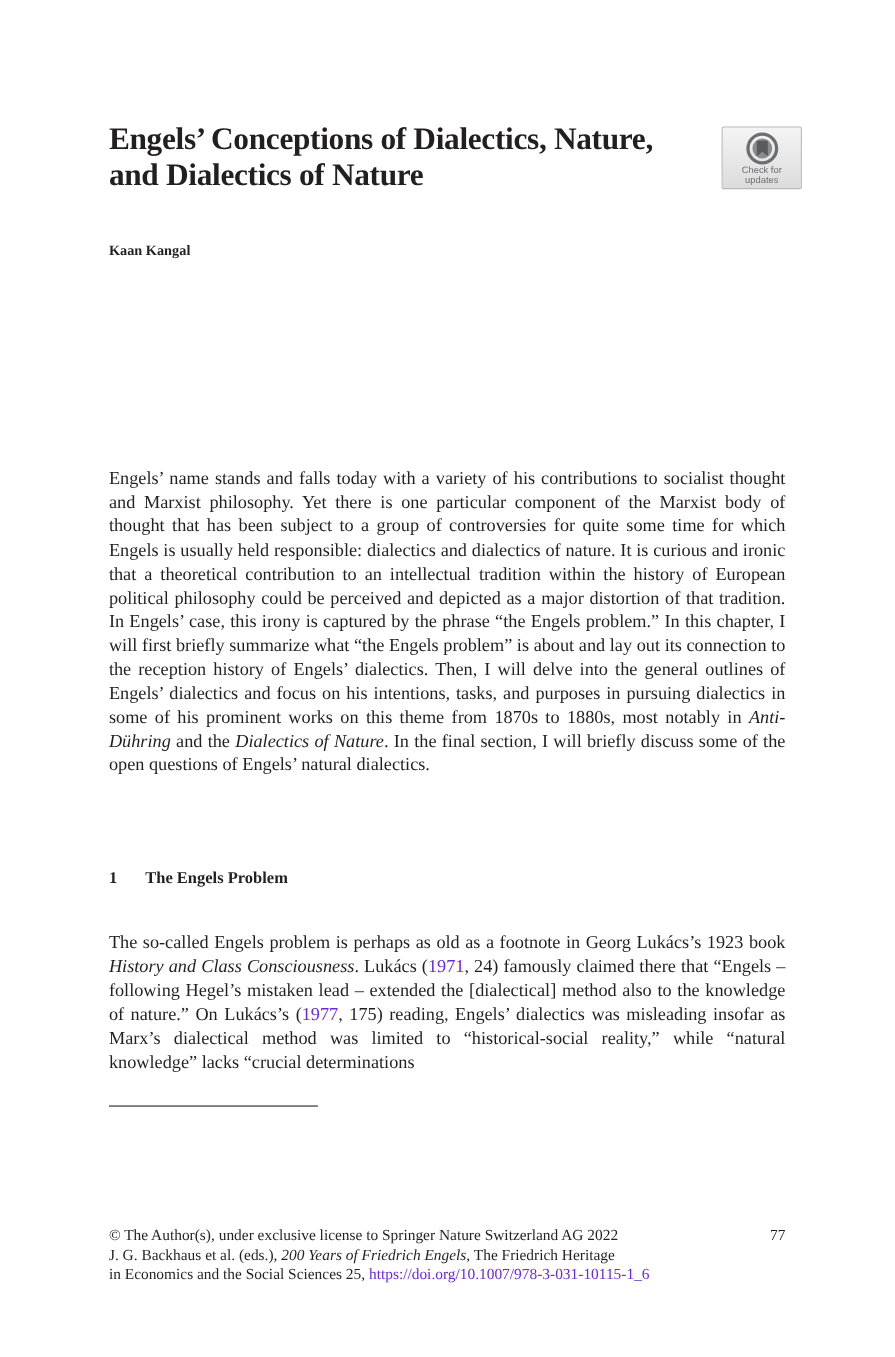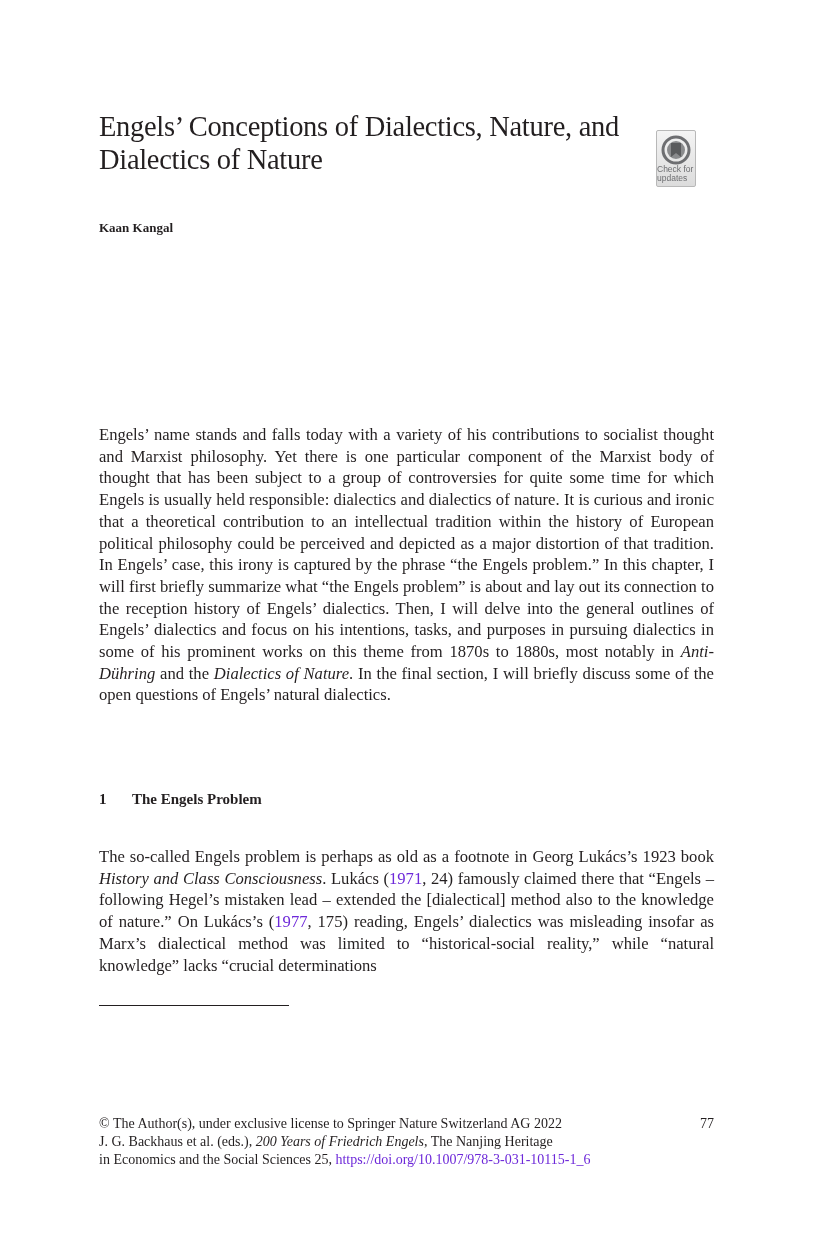--- a/index.html
+++ b/index.html
@@ -1,23 +1,23 @@
 <!DOCTYPE html>
 <html><head>
 <meta charset="utf-8">
 <style>
   html, body { margin:0; padding:0; background:#ffffff; }
   body { width:814px; height:1234px; position:relative; overflow:hidden;
          font-family:"Liberation Serif","DejaVu Serif",serif; color:#231f20; }
   .page { position:absolute; left:0; top:0; width:814px; height:1234px; }
   .title { position:absolute; left:99px; top:110px; width:540px;
-           font-weight:normal; font-size:28.5px; line-height:33px; letter-spacing:-0.3px; margin:0; }
-  .badge { position:absolute; left:656px; top:130px; width:40px; height:57px;
+           font-weight:bold; font-size:28.5px; line-height:33px; letter-spacing:-0.3px; margin:0; }
+  .badge { position:absolute; left:656px; top:115px; width:73px; height:57px;
            background:linear-gradient(#f4f4f4,#dcdcdc); border:1px solid #b8b8b8; border-radius:2px;
-           box-sizing:border-box; }
+           box-sizing:border-box; text-align:center; }
   .badge svg { display:block; margin:4px auto 0; }
   .badge-text { font-family:"Liberation Sans","DejaVu Sans",sans-serif; font-size:8.5px; line-height:9px; color:#6d6e71; }
   .author { position:absolute; left:99px; top:220px; font-weight:bold; font-size:13px; margin:0; }
   .body { position:absolute; left:99px; width:615px; font-size:16.6px; line-height:21.7px;
           text-align:justify; margin:0; }
   .abstract { top:424px; }
   .h1 { position:absolute; left:99px; top:791px; font-weight:bold; font-size:15px; margin:0; }
   .h1 .num { display:inline-block; width:33px; }
   .para1 { top:846px; }
   .rule { position:absolute; left:99px; top:1005px; width:190px; border-top:1px solid #231f20; }
@@ -51,17 +51,17 @@
   <h2 class="h1"><span class="num">1</span><span>The Engels Problem</span></h2>
 
   <p class="body para1"><span>The so-called Engels problem is perhaps as old as a footnote in Georg Lukács’s 1923 book </span><i>History and Class Consciousness</i><span>. Lukács (</span><a class="link">1971</a><span>, 24) famously claimed there that “Engels – following Hegel’s mistaken lead – extended the [dialectical] method also to the knowledge of nature.” On Lukács’s (</span><a class="link">1977</a><span>, 175) reading, Engels’ dialectics was misleading insofar as Marx’s dialectical method was limited to “historical-social reality,” while “natural knowledge” lacks “crucial determinations</span></p>
 
   <div class="rule"></div>
 
 
   <div class="footer">
     <span class="pagenum">77</span>
     <div>© The Author(s), under exclusive license to Springer Nature Switzerland AG 2022</div>
-    <div><span>J. G. Backhaus et al. (eds.), </span><i>200 Years of Friedrich Engels</i><span>, The Nanjing Heritage</span></div>
+    <div><span>J. G. Backhaus et al. (eds.), </span><i>200 Years of Friedrich Engels</i><span>, The Friedrich Heritage</span></div>
     <div><span>in Economics and the Social Sciences 25, </span><a class="link">https://doi.org/10.1007/978-3-031-10115-1_6</a></div>
   </div>
 
 </div>
 
 </body></html>

